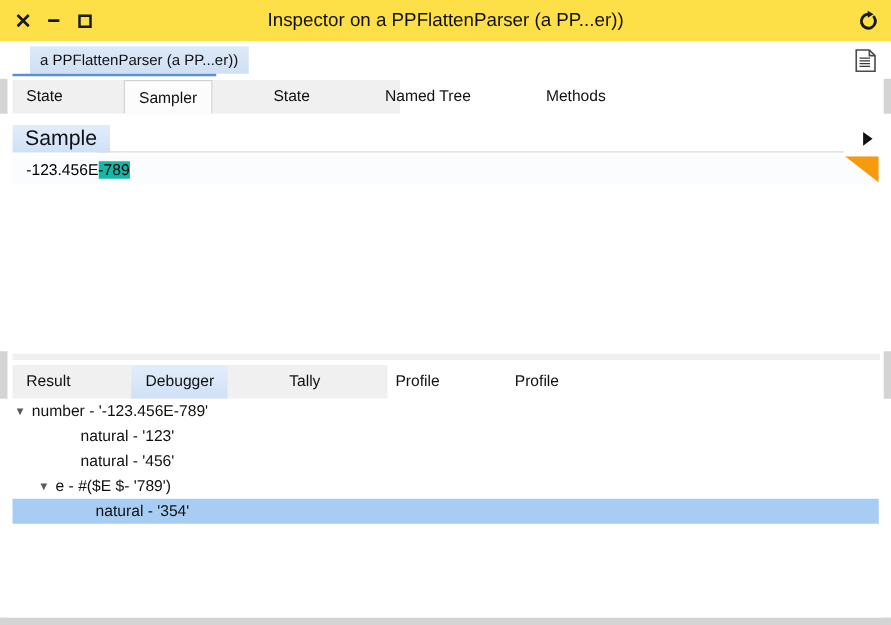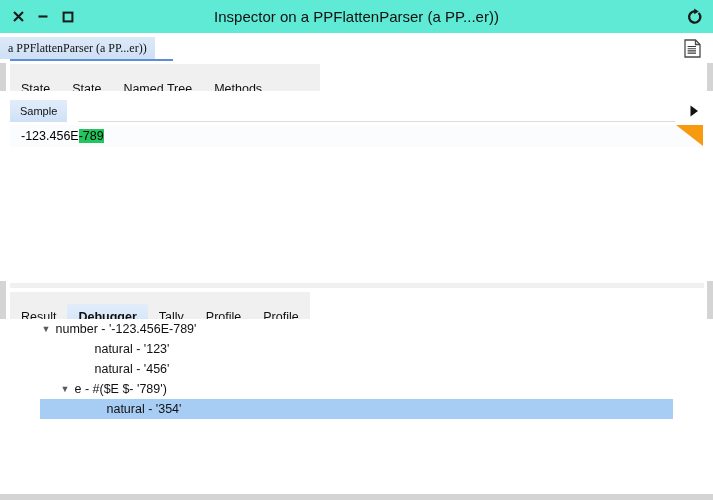--- a/index.html
+++ b/index.html
@@ -28,21 +28,21 @@
     border-bottom: 6px solid #d4d4d4;
   }
 
   
   #titlebar {
     position: absolute;
     left: -6px;
     top: 0;
     width: 713px;
     height: 40px;
-    background: #5eead4;
+    background: #fde047;
     box-sizing: border-box;
   }
   .win-btns {
     position: absolute;
     left: 10px;
     top: 0;
     height: 33px;
     display: flex;
     align-items: center;
     gap: 9px;
@@ -86,31 +86,30 @@
     position: absolute;
     left: -6px;
     top: 33px;
     width: 713px;
     height: 30px;
     background: #ffffff;
     box-sizing: border-box;
   }
   #breadcrumb-tab {
     position: absolute;
-    left: 0;
+    left: 24px;
     top: 4px;
     height: 22px;
     line-height: 22px;
     padding: 0 8px;
     background: linear-gradient(to bottom, #dce9f8 0%, #cfe0f5 100%);
     color: #111;
     font-size: 12px;
     white-space: nowrap;
     cursor: pointer;
-    font-family: Liberation Serif, serif;
   }
   #breadcrumb-underline {
     position: absolute;
     left: 10px;
     top: 26px;
     width: 163px;
     height: 2px;
     background: #5a8fd6;
   }
   #doc-icon {
@@ -135,24 +134,25 @@
     position: absolute;
     left: 10px;
     top: 0;
     width: 310px;
     height: 27px;
     background: #f0f0f0;
   }
   .tabs {
     position: absolute;
     left: 10px;
-    top: 12px;
+    top: 0;
     height: 27px;
     display: flex;
     align-items: flex-start;
+    gap: 38px;
   }
   .tab {
     padding: 0 11px;
     height: 27px;
     line-height: 27px;
     font-size: 12.5px;
     color: #111;
     white-space: nowrap;
     cursor: pointer;
     box-sizing: border-box;
@@ -181,21 +181,21 @@
     height: 22px;
   }
   #sample-tab {
     position: absolute;
     left: 0;
     top: 0;
     height: 22px;
     line-height: 22px;
     padding: 0 10px;
     background: linear-gradient(to bottom, #e2edfb 0%, #cfe1f7 100%);
-    font-size: 11px;
+    font-size: 17px;
     color: #111;
     cursor: pointer;
     white-space: nowrap;
   }
   #sample-tab-rule {
     position: absolute;
     left: 68px;
     right: 28px;
     top: 21px;
     height: 1px;
@@ -217,21 +217,21 @@
     height: 22px;
     background: #fbfcfe;
     font-size: 12.5px;
     line-height: 22px;
     white-space: nowrap;
     overflow: hidden;
     cursor: text;
   }
   #sample-text-area .pad { padding-left: 11px; }
   .sel-text {
-    background: #22c55e;
+    background: #14b8a6;
   }
   #corner-flag {
     position: absolute;
     right: 10px;
     top: 34px;
     width: 27px;
     height: 21px;
     overflow: hidden;
   }
   #corner-flag .tri {
@@ -275,42 +275,41 @@
     position: absolute;
     left: 10px;
     top: 0;
     width: 300px;
     height: 27px;
     background: #f0f0f0;
   }
   .tab.selected-blue {
     background: linear-gradient(to bottom, #e2edfb 0%, #cfe1f7 100%);
     border: none;
-    font-weight: bold;
   }
 
   
   #tree-pane {
     position: absolute;
     left: -6px;
     top: 319px;
     width: 713px;
     bottom: 0;
     background: #ffffff;
     overflow: hidden;
   }
   .tree-row {
     position: relative;
     height: 20px;
     line-height: 20px;
     font-size: 12.5px;
     color: #111;
     white-space: nowrap;
     cursor: pointer;
-    margin: 0 40px;
+    margin: 0 10px;
     padding-left: 0;
   }
   .tree-row.selected {
     background: #a8cdf5;
   }
   .tree-row .twisty {
     display: inline-block;
     width: 12px;
     text-align: center;
     font-size: 9px;
@@ -366,20 +365,21 @@
         <path d="M11.5 1 V5.5 H16" fill="none" stroke="#4a4a4a" stroke-width="1.3"></path>
         <path d="M3.6 7.5 H12 M3.6 9.7 H12 M3.6 11.9 H12 M3.6 14.1 H12" stroke="#3a3a3a" stroke-width="1.1"></path>
       </svg>
     </div>
   </div>
 
   <div id="top-tabstrip">
     <div id="top-tabstrip-bg"></div>
     <div class="tabs" id="top-tabs">
         <div class="tab"><span>State</span></div>
+        <div class="tab selected"><span>Sampler</span></div>
         <div class="tab"><span>State</span></div>
         <div class="tab"><span>Named Tree</span></div>
         <div class="tab"><span>Methods</span></div>
       </div>
   </div>
 
   <div id="sample-pane">
     <div id="sample-tabrow">
       <div id="sample-tab">Sample</div>
       <div id="sample-tab-rule"></div>

